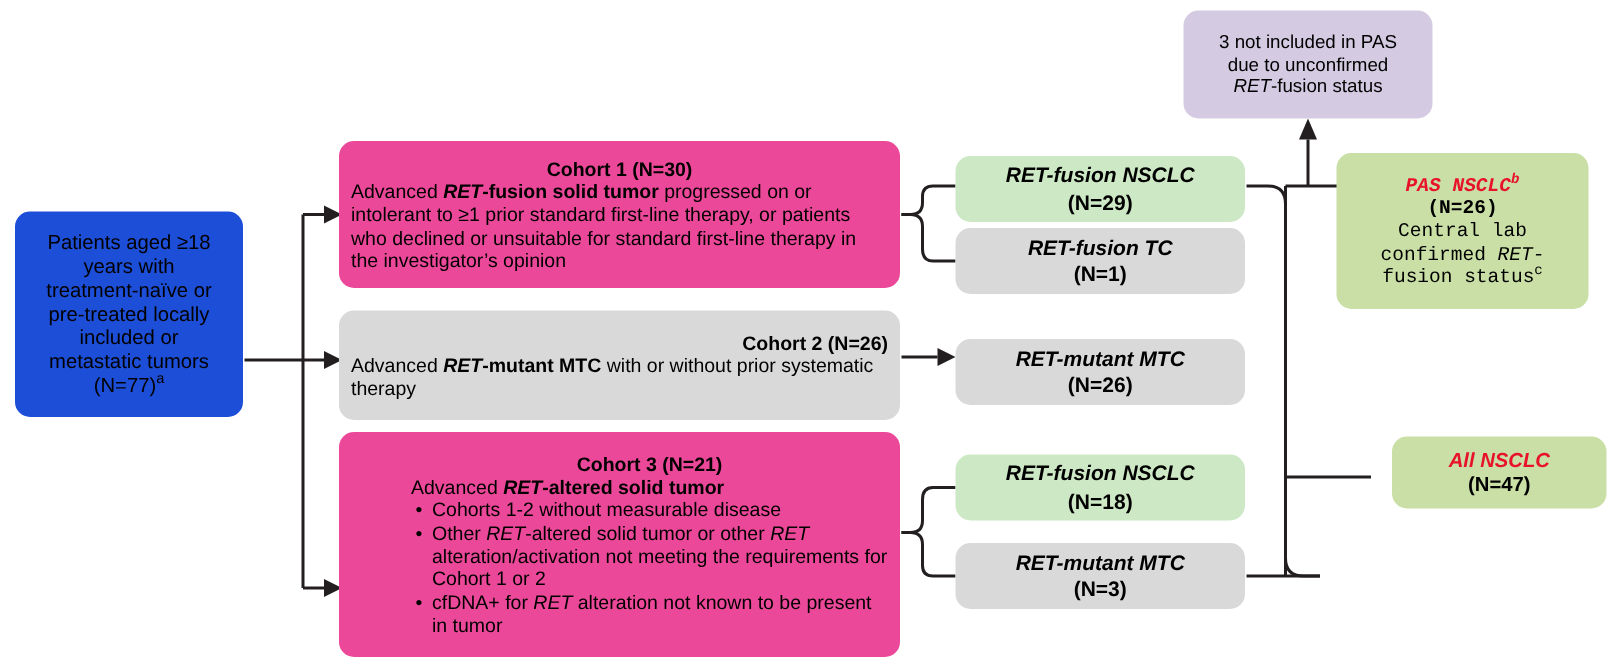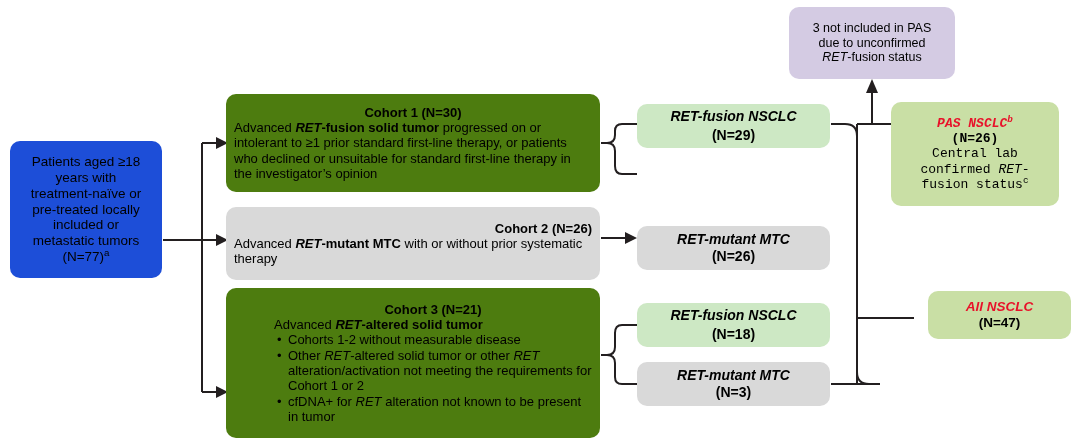--- a/index.html
+++ b/index.html
@@ -25,21 +25,21 @@
   }
   .ctr{text-align:center;}
   .lft{text-align:left;}
   .ttl{font-weight:bold;text-align:center;}
   .it{font-style:italic;}
   .bi{font-style:italic;font-weight:bold;}
   .red{color:#e8122a;font-weight:bold;font-style:italic;}
   sup{font-size:.72em;vertical-align:super;line-height:0;}
 
   .c-peach{background:#1d4ed8;}
-  .c-blue{background:#4d7c0f;}
+  .c-blue{background:#ec4899;}
   .c-gray{background:#d9d9d9;}
   .c-green{background:#cde8c4;justify-content:space-between;}
   .c-green2{background:#c9dfa5;}
   .c-purple{background:#d4cbe3;}
 
   
   #b-patients{left:10px;top:141px;width:152px;height:137px;font-size:13.5px;}
   #b-c1{left:226px;top:94px;width:374px;height:98px;font-size:13px;}
   #b-c2{left:226px;top:207px;width:374px;height:73px;font-size:13px;align-items:flex-end;}
   #b-c3{left:226px;top:288px;width:374px;height:150px;font-size:13px;padding-left:48px;}
@@ -131,20 +131,24 @@
       <li><span>Other </span><i>RET</i><span>-altered solid tumor or other </span><i>RET</i><span> alteration/activation not meeting the requirements for Cohort 1 or 2</span></li>
       <li><span>cfDNA+ for </span><i>RET</i><span> alteration not known to be present in tumor</span></li>
     </ul>
   </div>
 
   <div class="box c-green ctr" id="b-m1">
     <div class="bi"><span>RET</span><span>-fusion NSCLC</span></div>
     <div class="ttl">(N=29)</div>
   </div>
 
+  <div class="box c-gray ctr" id="b-m2">
+    <div class="bi"><span>RET</span><span>-fusion TC</span></div>
+    <div class="ttl">(N=1)</div>
+  </div>
 
   <div class="box c-gray ctr" id="b-m3">
     <div class="bi"><span>RET</span><span>-mutant MTC</span></div>
     <div class="ttl">(N=26)</div>
   </div>
 
   <div class="box c-green ctr" id="b-m4">
     <div class="bi"><span>RET</span><span>-fusion NSCLC</span></div>
     <div class="ttl">(N=18)</div>
   </div>

